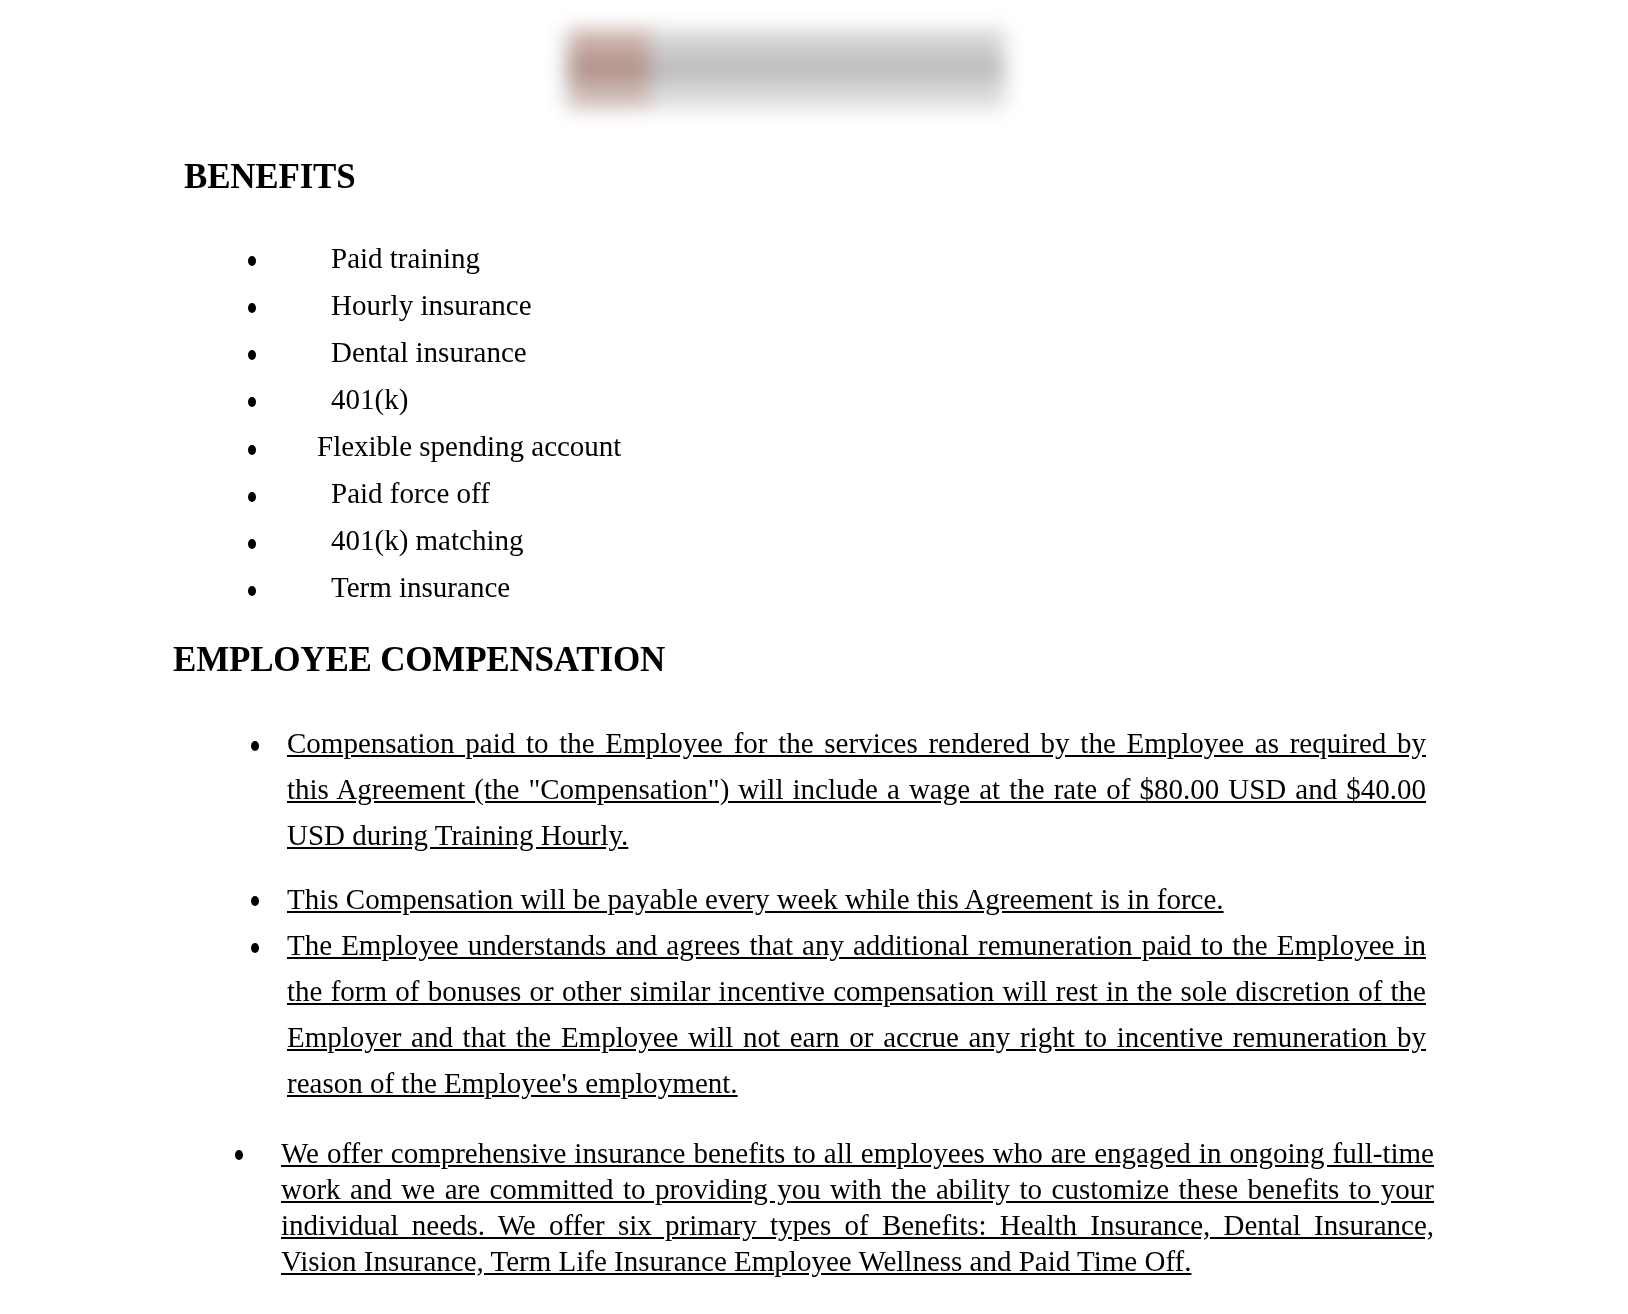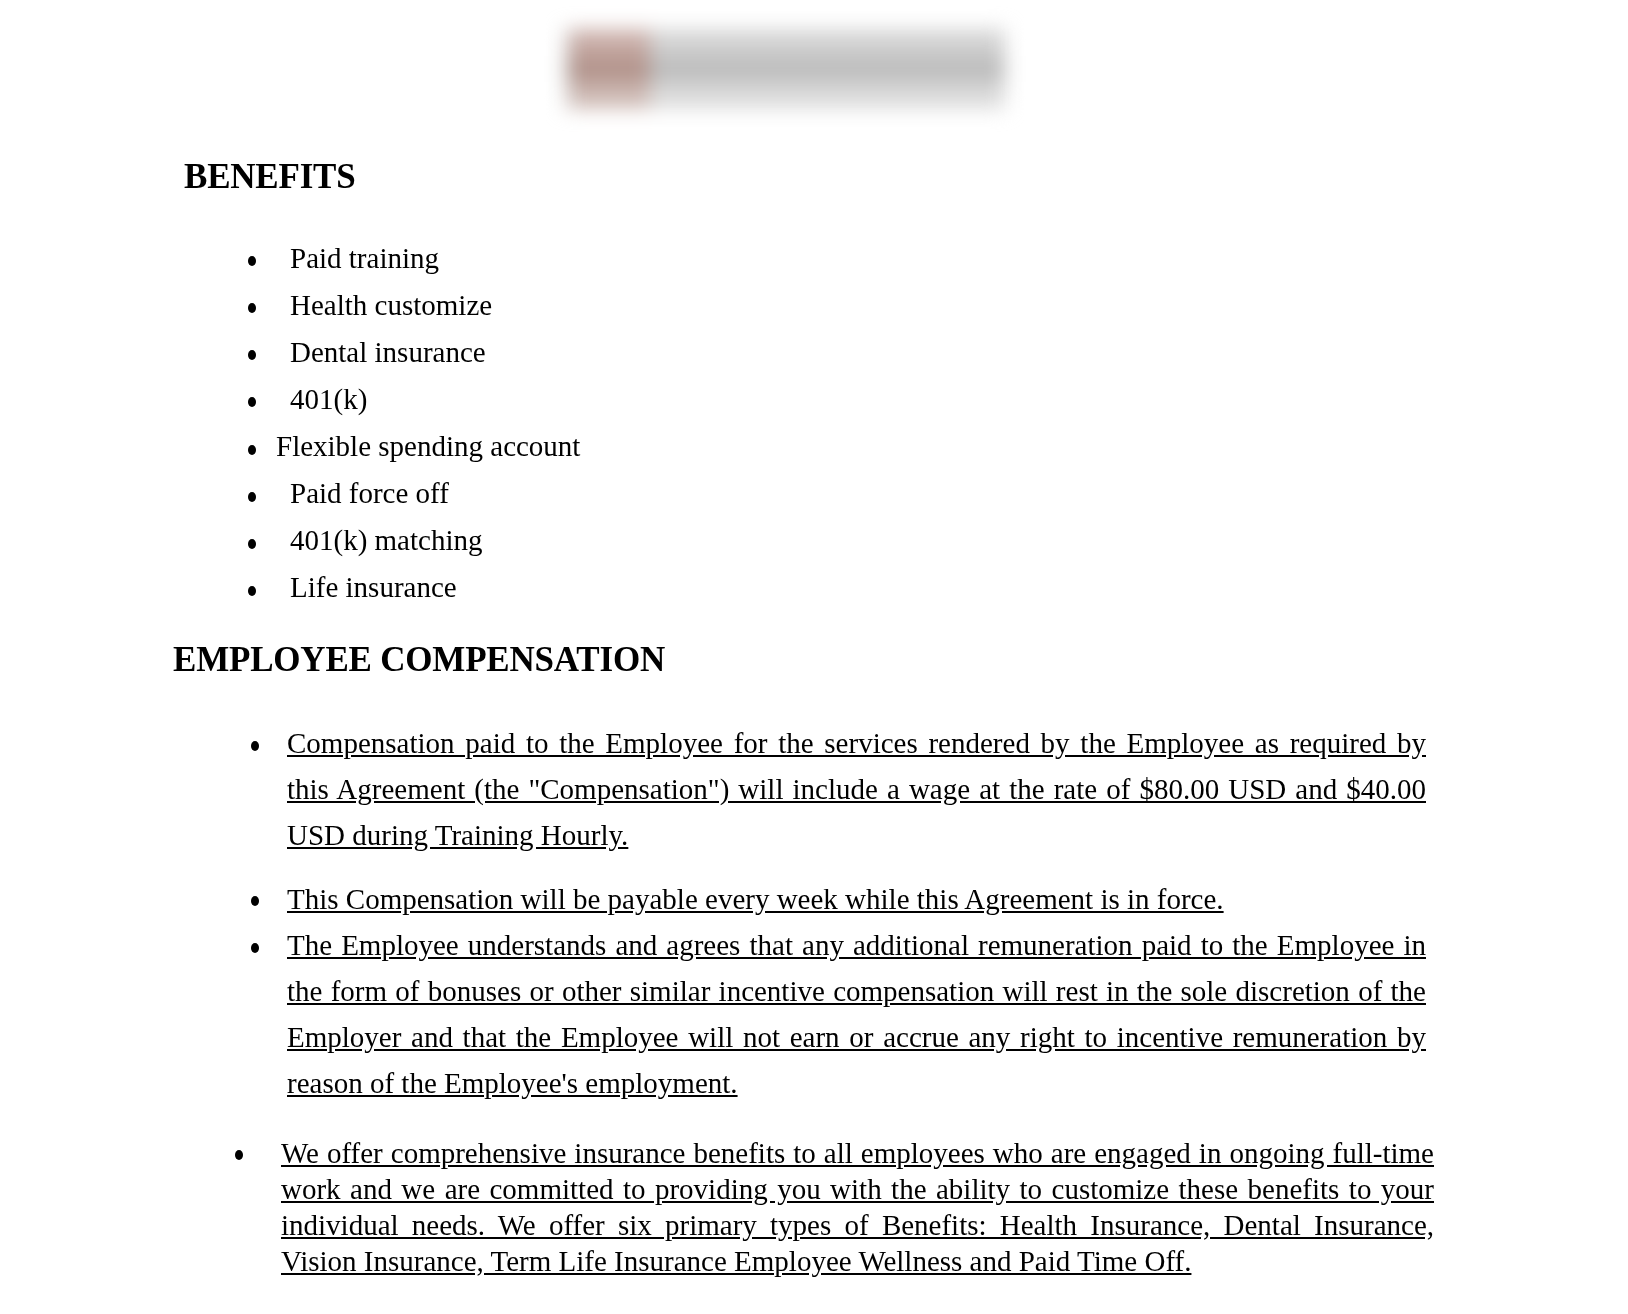--- a/index.html
+++ b/index.html
@@ -40,20 +40,21 @@
     left: 0;
     top: 0;
     margin: 0;
     padding: 0;
     list-style: none;
   }
   .benefit-item {
     position: absolute;
     font-size: 29px;
     white-space: nowrap;
+    margin-left: 41px;
   }
   .bullet {
     position: absolute;
     width: 8px;
     height: 10px;
     border-radius: 50%;
     background: #000;
   }
   .para {
     position: absolute;
@@ -79,21 +80,21 @@
 
 <h2 class="heading" style="left:184px; top:157px;">BENEFITS</h2>
 
 <ul class="benefits-list">
   <li>
     <span class="bullet" style="left:248px; top:256px;"></span>
     <span class="benefit-item" style="left:290px; top:242px;">Paid training</span>
   </li>
   <li>
     <span class="bullet" style="left:248px; top:303px;"></span>
-    <span class="benefit-item" style="left:290px; top:289px;">Health customize</span>
+    <span class="benefit-item" style="left:290px; top:289px;">Hourly insurance</span>
   </li>
   <li>
     <span class="bullet" style="left:248px; top:350px;"></span>
     <span class="benefit-item" style="left:290px; top:336px;">Dental insurance</span>
   </li>
   <li>
     <span class="bullet" style="left:248px; top:397px;"></span>
     <span class="benefit-item" style="left:290px; top:383px;">401(k)</span>
   </li>
   <li>
@@ -103,21 +104,21 @@
   <li>
     <span class="bullet" style="left:248px; top:492px;"></span>
     <span class="benefit-item" style="left:290px; top:477px;">Paid force off</span>
   </li>
   <li>
     <span class="bullet" style="left:248px; top:539px;"></span>
     <span class="benefit-item" style="left:290px; top:524px;">401(k) matching</span>
   </li>
   <li>
     <span class="bullet" style="left:248px; top:586px;"></span>
-    <span class="benefit-item" style="left:290px; top:571px;">Life insurance</span>
+    <span class="benefit-item" style="left:290px; top:571px;">Term insurance</span>
   </li>
 </ul>
 
 <h2 class="heading" style="left:173px; top:640px;">EMPLOYEE COMPENSATION</h2>
 
 <div>
   <div>
     <span class="bullet" style="left:251px; top:741px;"></span>
     <p class="para loose" style="left:287px; top:720px; width:1139px; margin:0;">Compensation paid to the Employee for the services rendered by the Employee as required by this Agreement (the "Compensation") will include a wage at the rate of $80.00 USD and $40.00 USD during Training Hourly.</p>
   </div>

